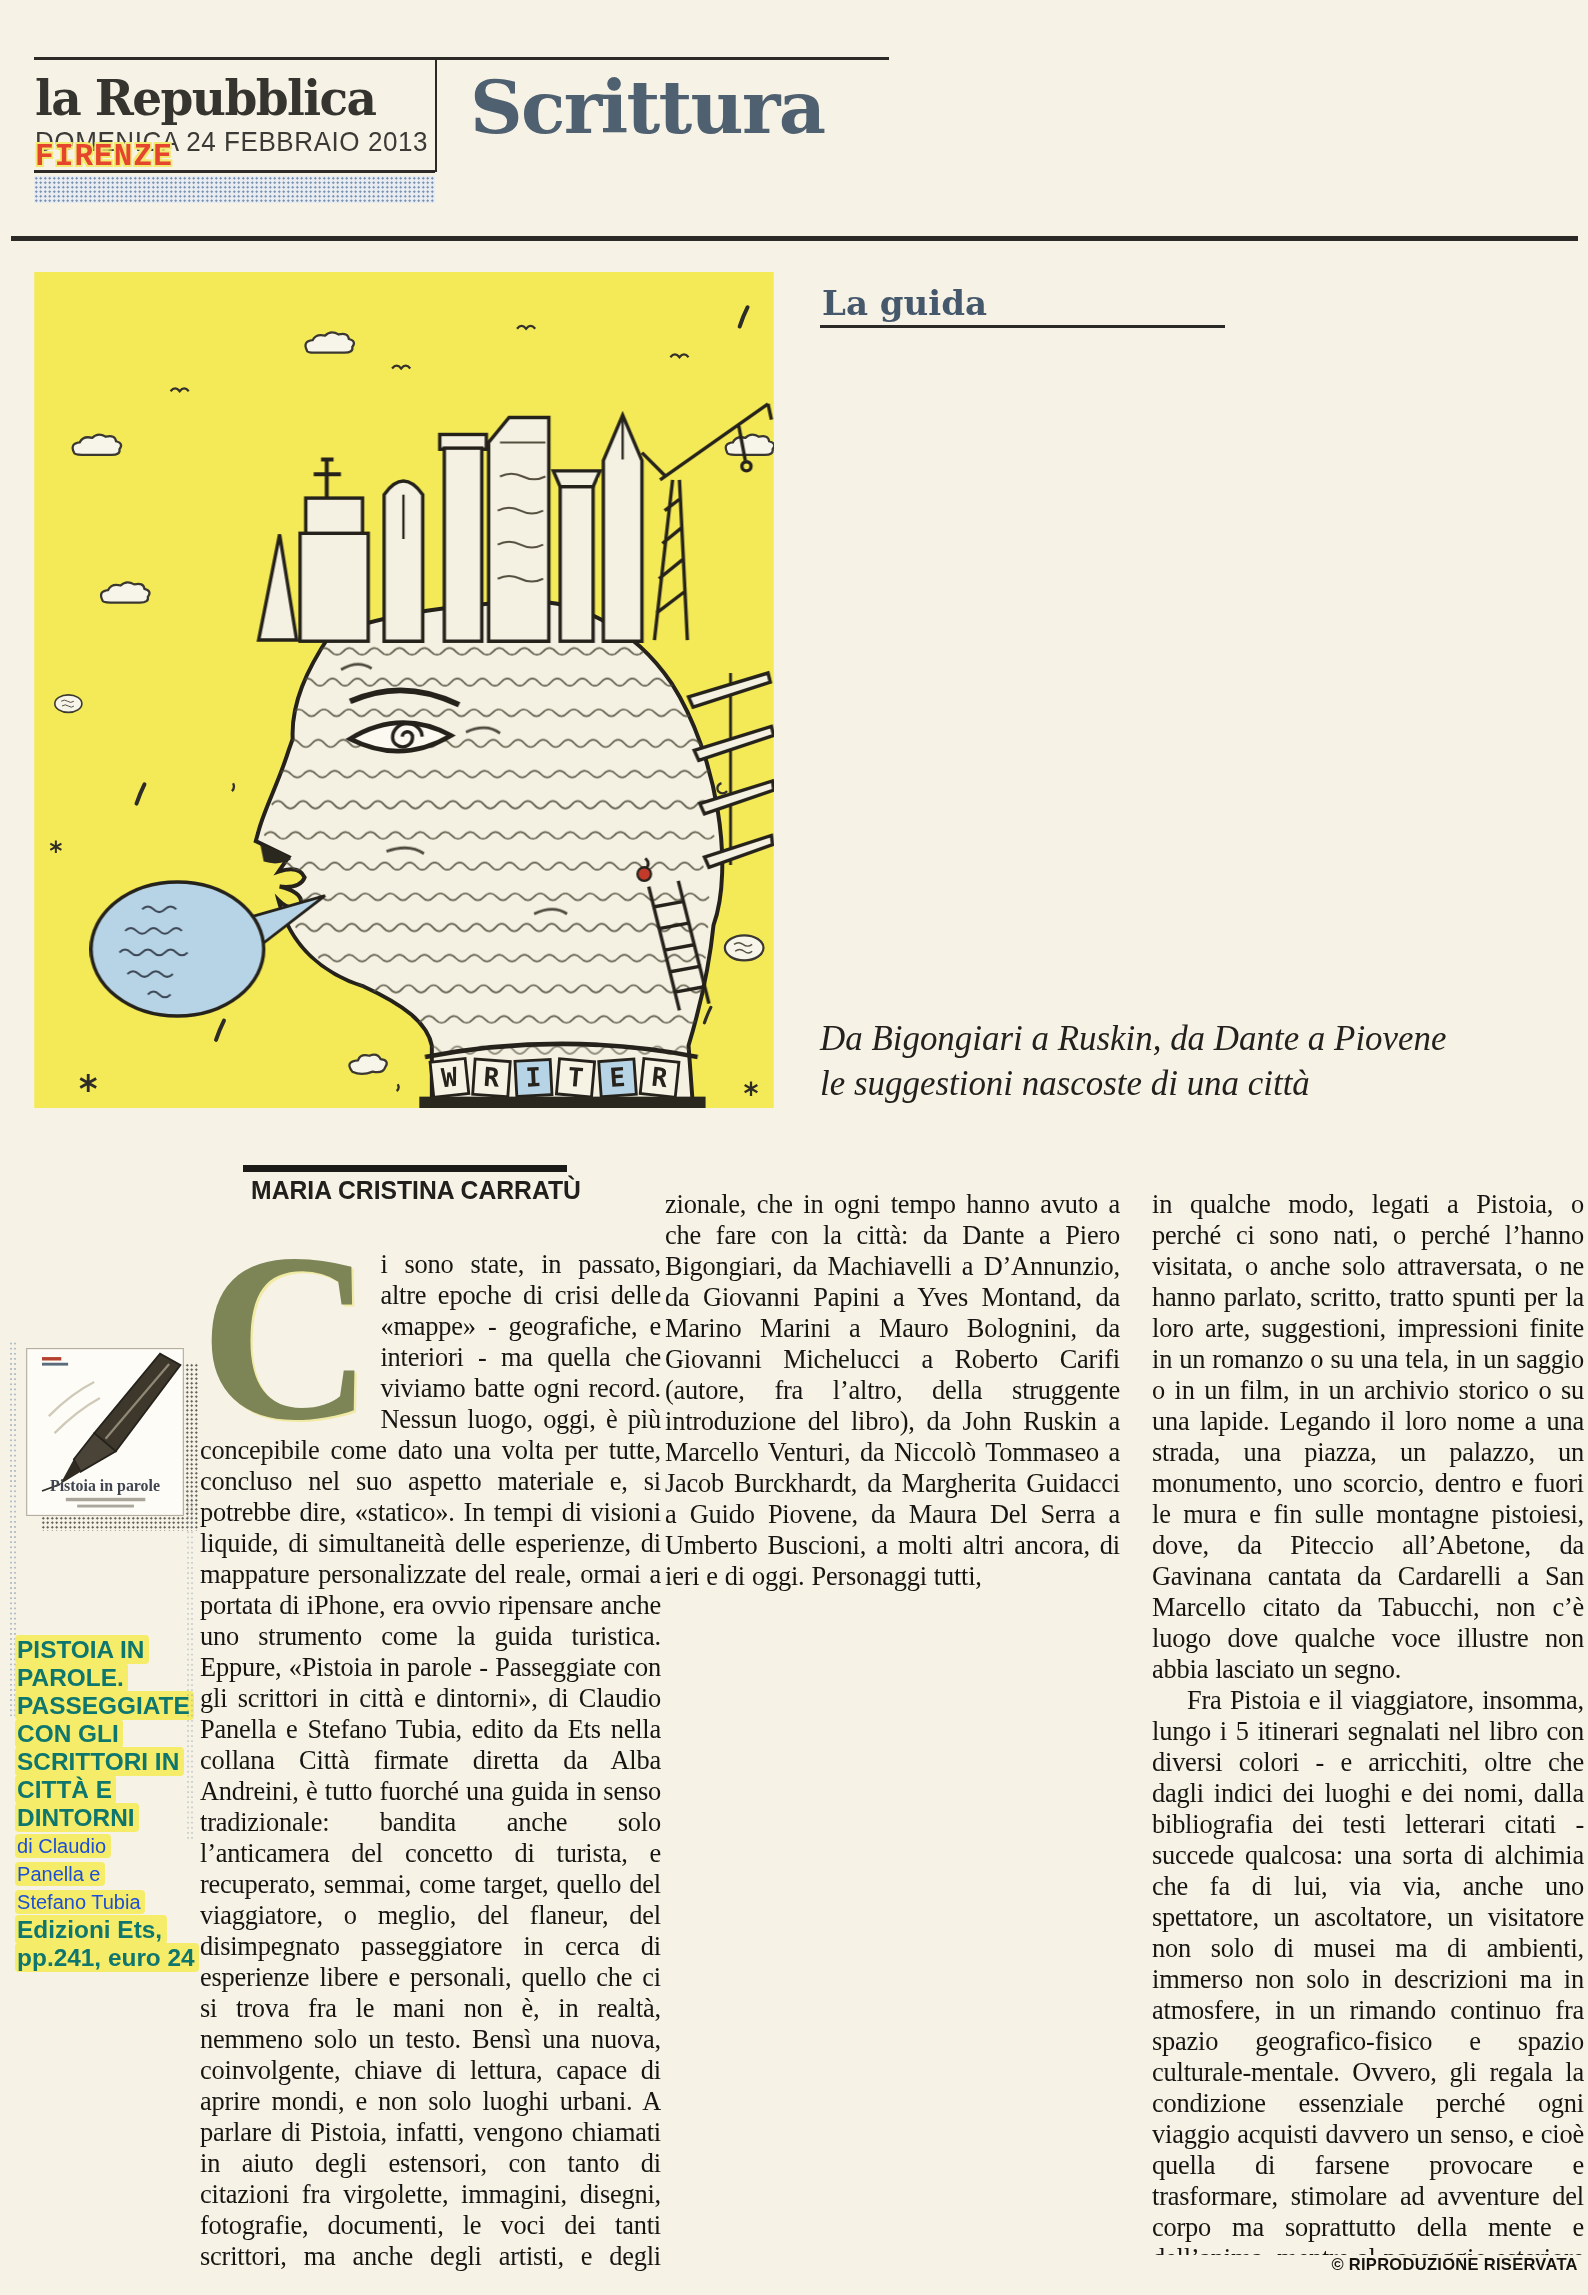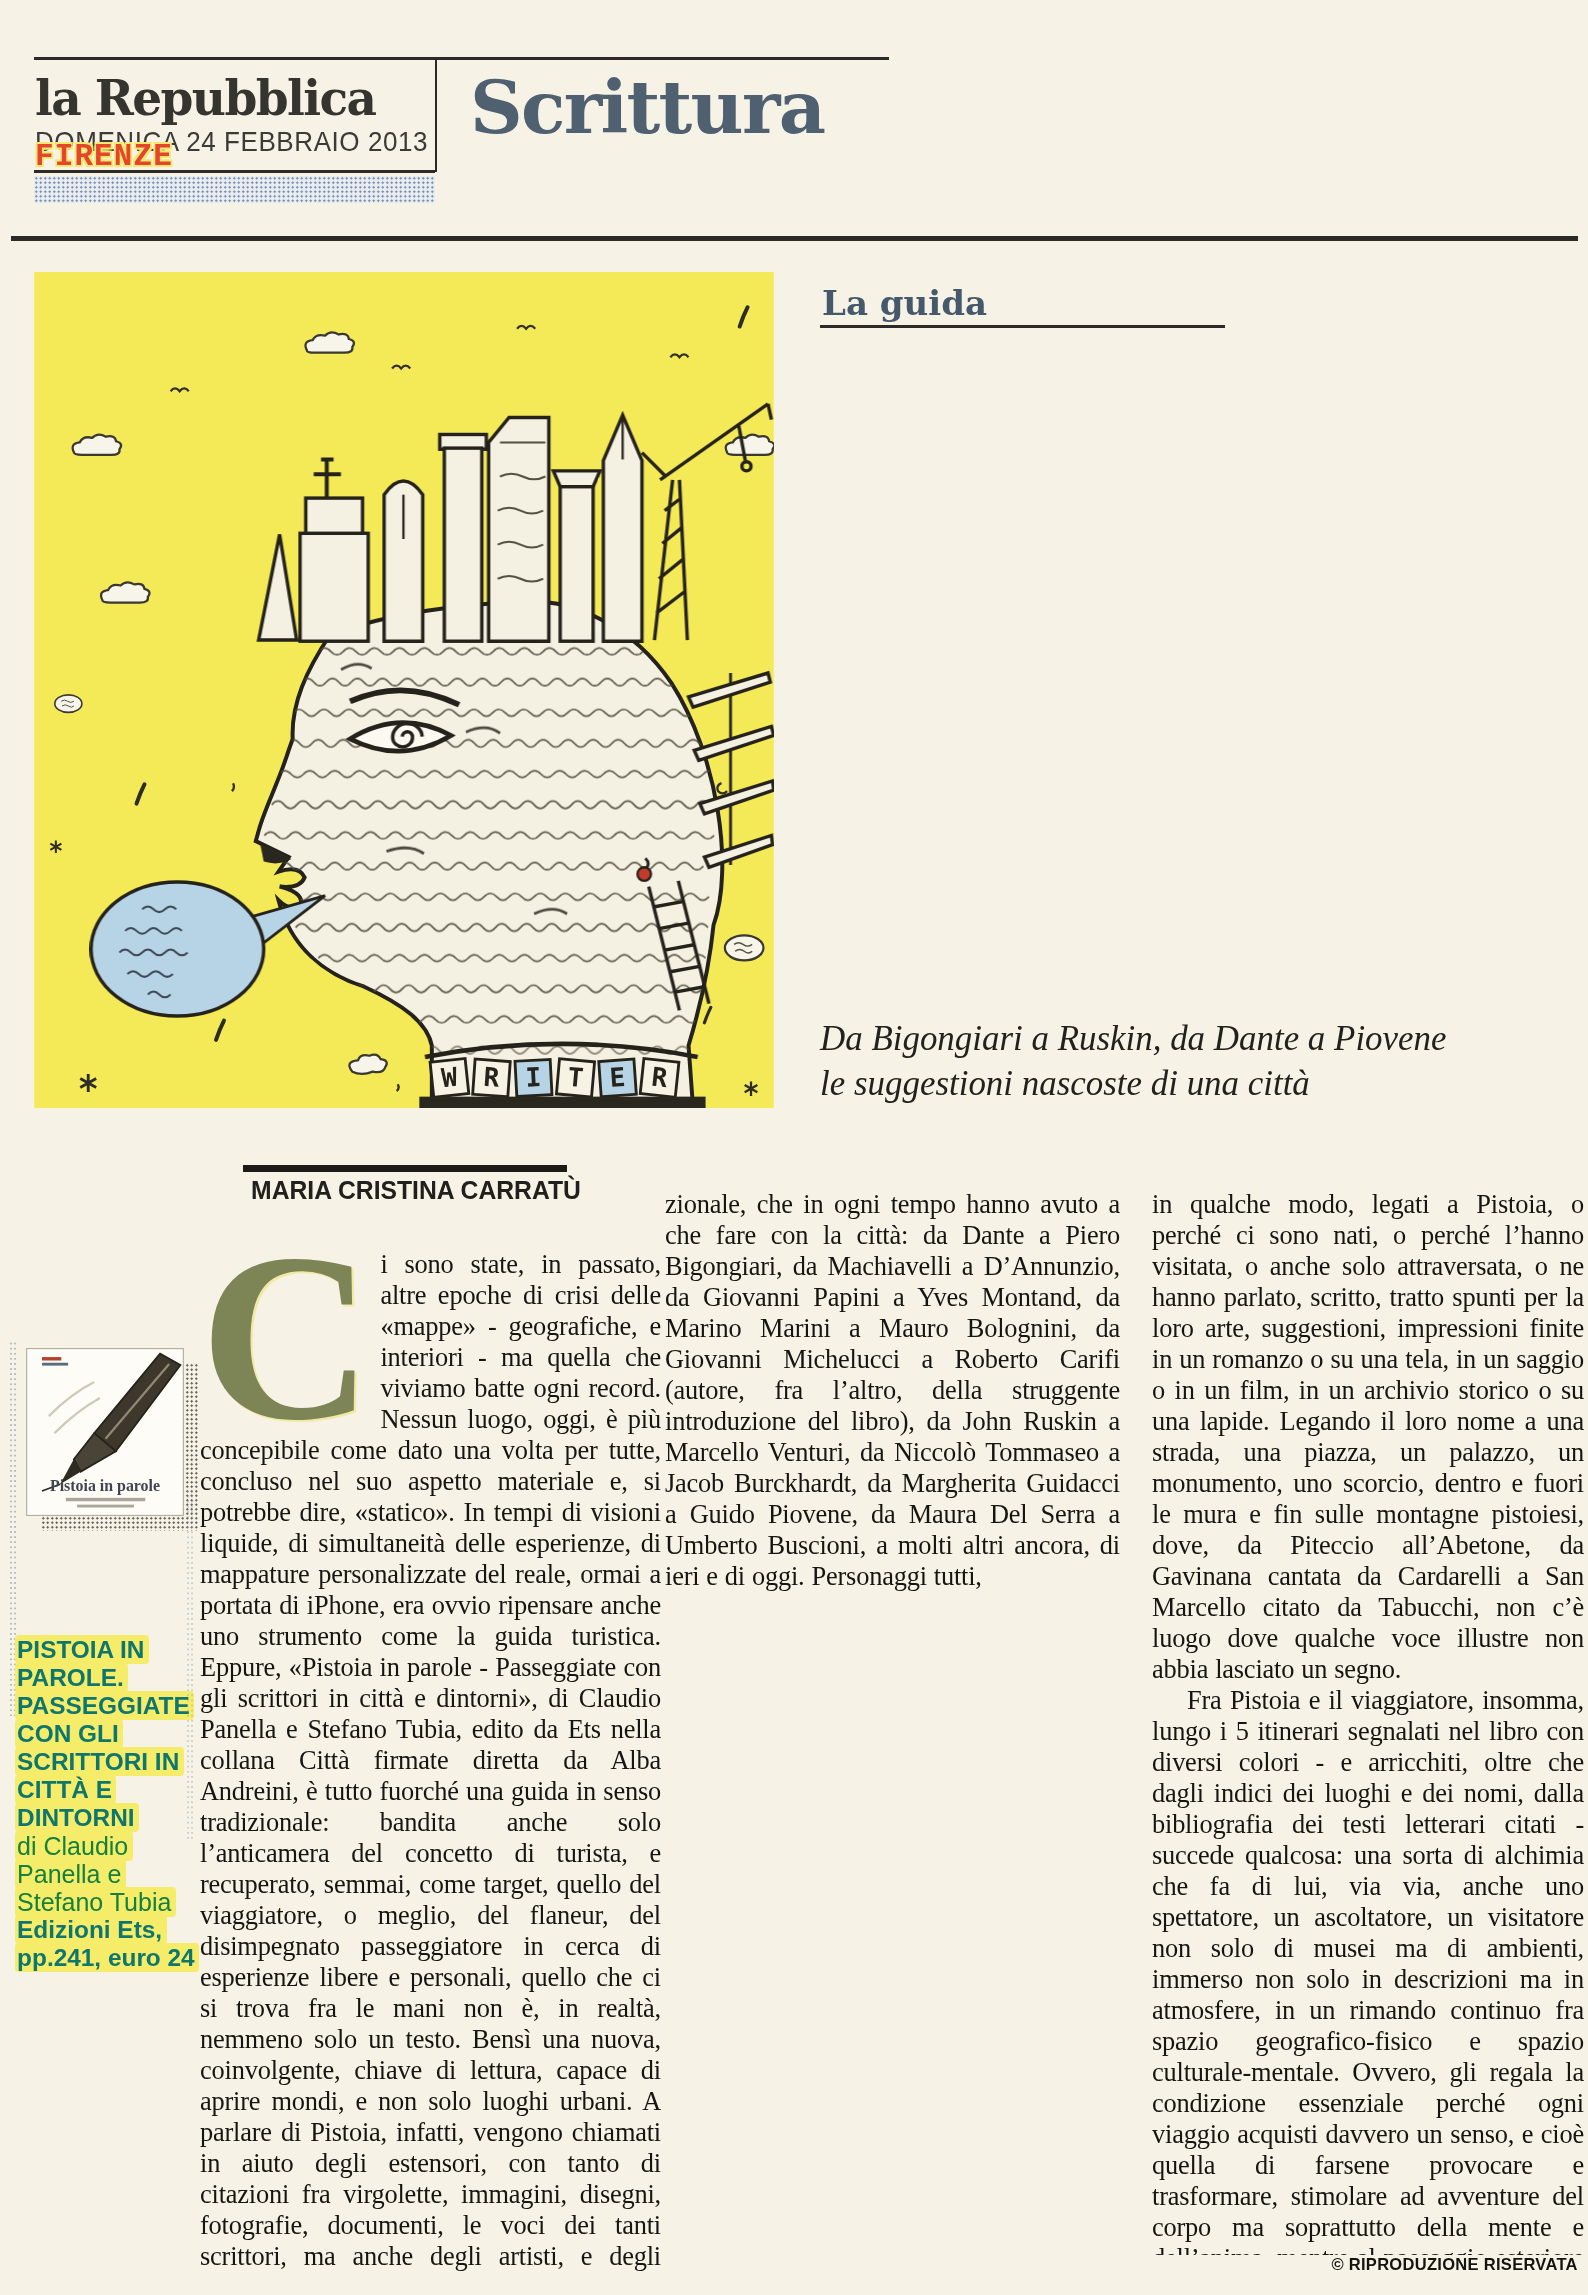--- a/index.html
+++ b/index.html
@@ -44,21 +44,21 @@
   .credit{font-family:"Liberation Sans",sans-serif;font-weight:bold;font-size:16.5px;color:#14130f;
           letter-spacing:0.3px;white-space:nowrap;text-align:right;}
 
   
   .halftone-gray{background-color:transparent;background-image:radial-gradient(#5a5750 1px,transparent 1.2px);
                  background-size:4.5px 4.5px;}
   .edge-strip{background-image:radial-gradient(#7d93ad 0.9px,transparent 1.1px);background-size:4px 5.1px;opacity:.55;}
   .caption-line{display:block;line-height:28px;white-space:nowrap;}
   .caption-line span{background:#f5ec69;padding:0.6px 4.5px 0.6px 2.3px;border-radius:4px;}
   .cap-bold{font-family:"Liberation Sans",sans-serif;font-weight:bold;font-size:24.4px;color:#0f766e;}
-  .cap-reg{font-family:"Liberation Sans",sans-serif;font-weight:normal;font-size:25px;color:#15803d;}
+  .cap-reg{font-family:"Liberation Sans",sans-serif;font-weight:normal;font-size:20px;color:#1d4ed8;}
 </style>
 </head>
 <body>
 
 <div class="page">
 
   <div class="abs rule" style="left:34px;top:57px;width:855px;height:3.4px;"></div>
   <div class="abs rule" style="left:435px;top:57px;width:2.3px;height:115px;"></div>
 
   <div class="abs masthead-name" style="left:35px;top:69px;">la Repubblica</div>

